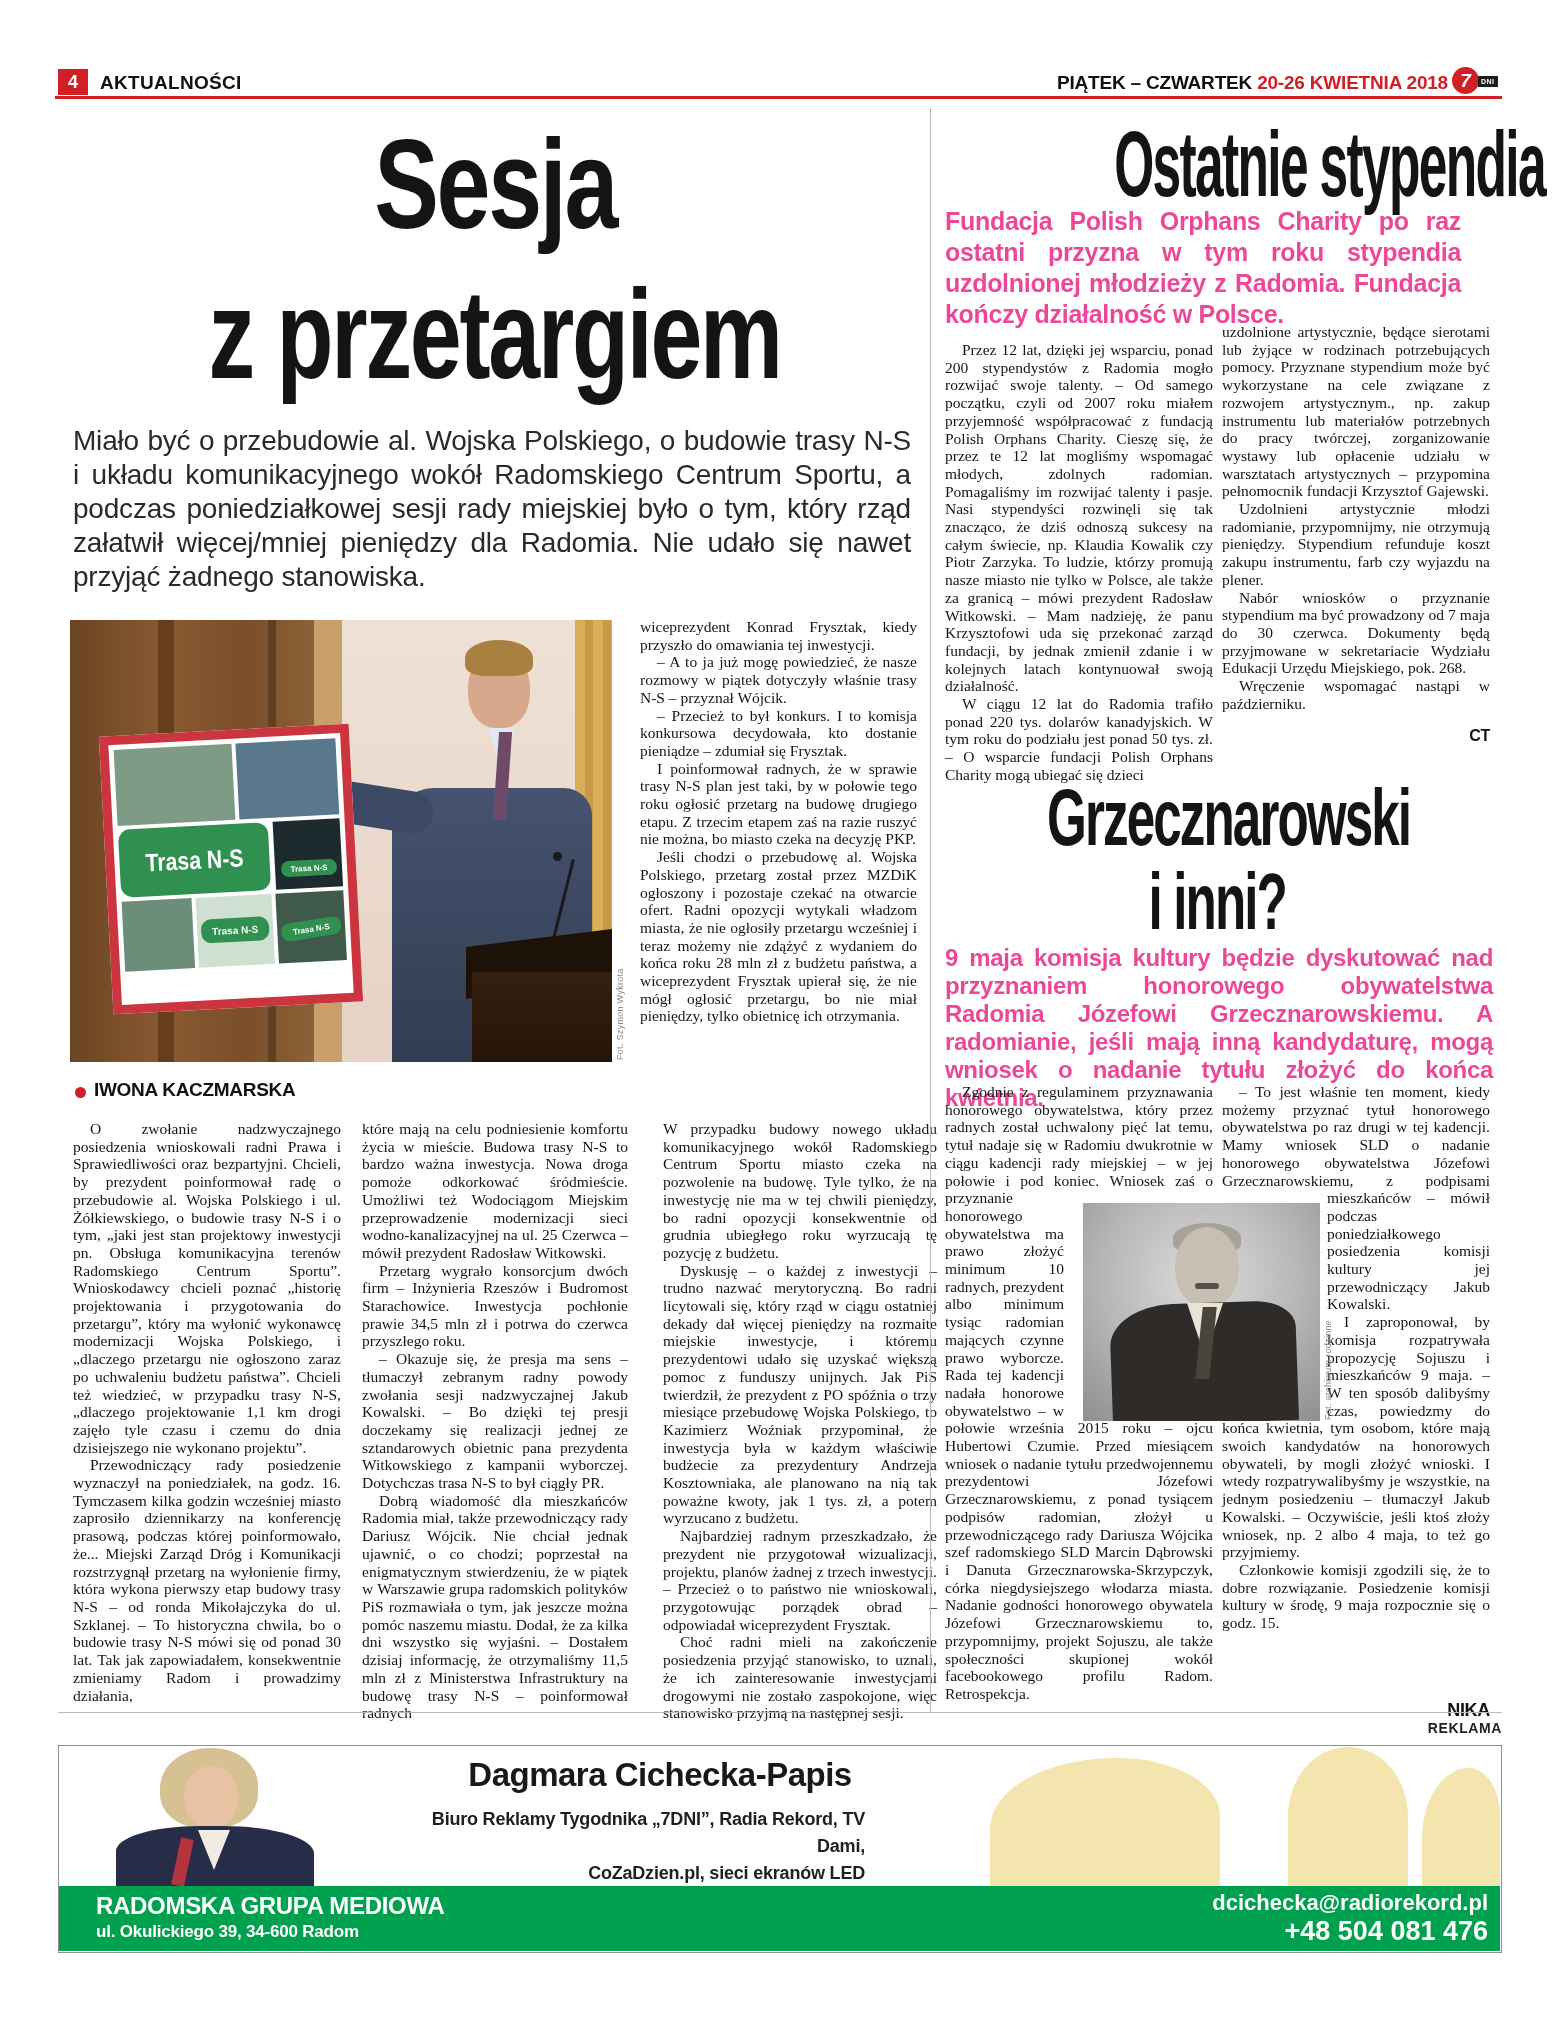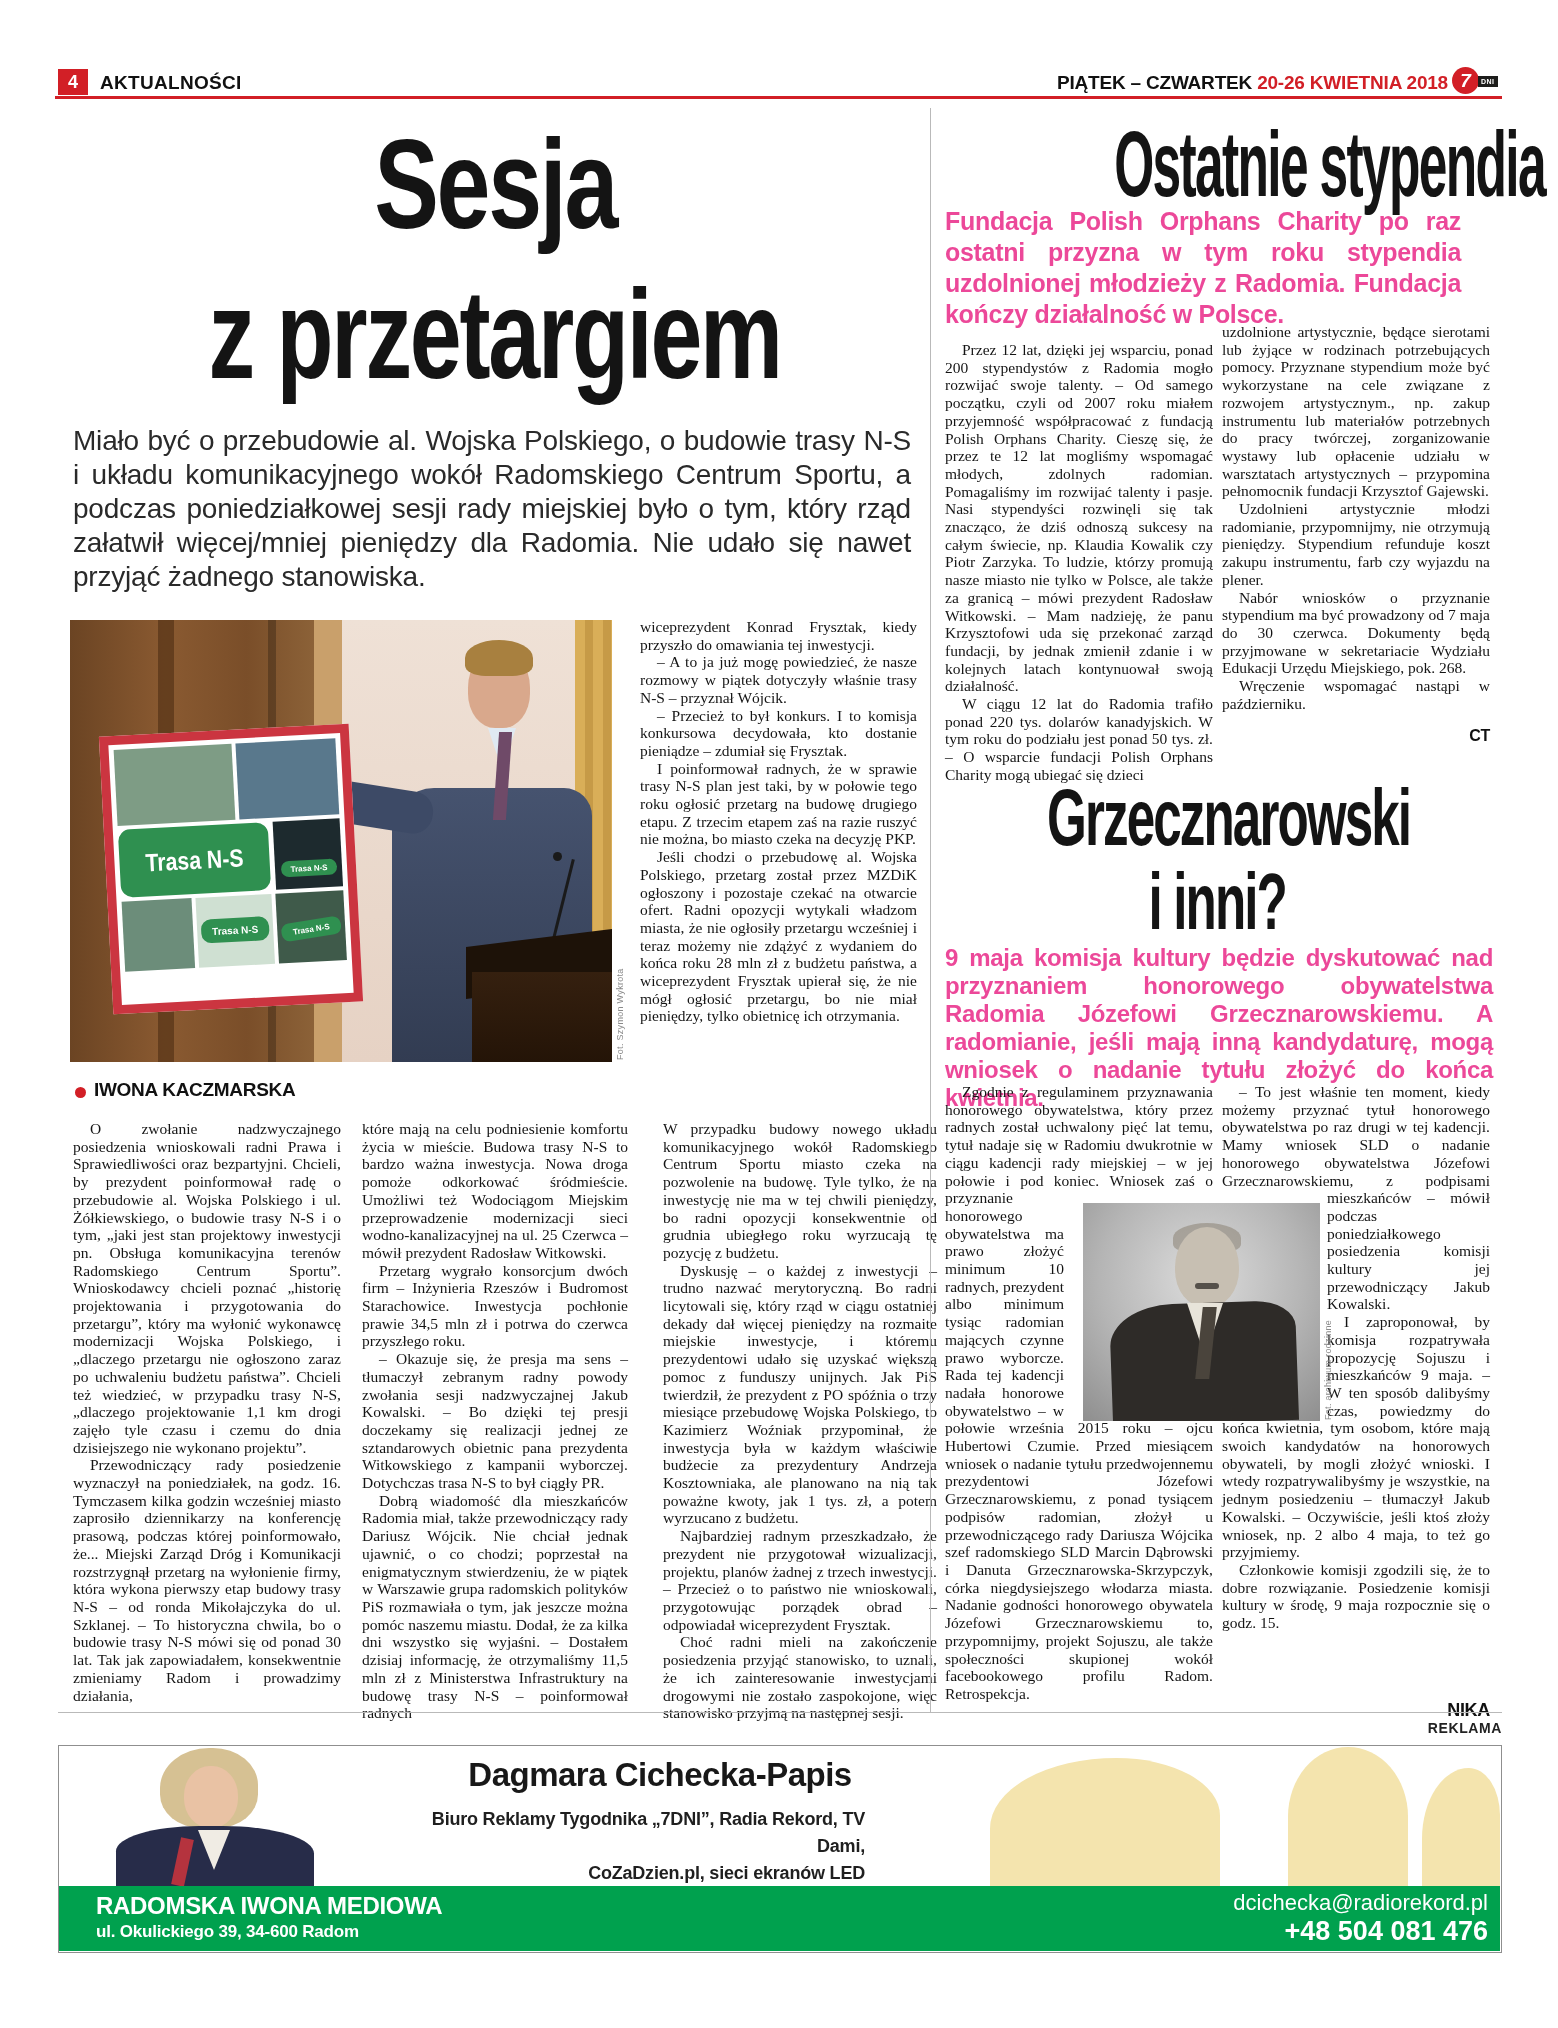--- a/index.html
+++ b/index.html
@@ -40,21 +40,21 @@
   .spacer-l{float:left;width:96px;height:222px;margin:3px 9px 3px 0;}
   .portrait{overflow:hidden;background:radial-gradient(circle at 50% 35%,#dcdcdc 0%,#b5b5b5 55%,#8e8e8e 100%);}
   .sign-text{color:#fff;font-weight:700;white-space:nowrap;display:flex;align-items:center;justify-content:center;height:100%;}
   
   .adbox{border:1px solid #8f8f8f;background:#fff;}
   .ad-name{font-weight:700;font-size:33px;letter-spacing:-.5px;color:#181818;white-space:nowrap;}
   .ad-lines{font-weight:700;font-size:18px;line-height:27px;text-align:right;color:#1f1f1f;letter-spacing:-.2px;}
   .greenbar{background:#00a14e;}
   .f-company{color:#fff;font-weight:700;font-size:24px;letter-spacing:-.3px;white-space:nowrap;}
   .f-addr{color:#fff;font-weight:700;font-size:17px;letter-spacing:-.2px;white-space:nowrap;}
-  .f-mail{color:#fff;font-weight:400;font-size:22px;text-align:left;white-space:nowrap;}
+  .f-mail{color:#fff;font-weight:700;font-size:22px;text-align:left;white-space:nowrap;}
   .f-phone{color:#fff;font-weight:700;font-size:27px;text-align:right;white-space:nowrap;}
   .petal{background:#f4e4ae;}
 </style>
 </head>
 <body>
 
 <div id="page">
 
   <div class="abs pagenum" style="left:58px;top:69px;">4</div>
   <div class="abs section-label" style="left:100px;top:72px;">AKTUALNOŚCI</div>
@@ -198,18 +198,18 @@
     <div class="abs" style="left:66px;top:92px;width:13px;height:48px;background:#b5333e;transform:rotate(12deg);"></div>
   </div>
   <div class="abs ad-name" style="left:300px;top:1756px;width:720px;text-align:center;">Dagmara Cichecka-Papis</div>
   <div class="abs ad-lines" style="left:380px;top:1806px;width:485px;">
     <div>Biuro Reklamy Tygodnika „7DNI”, Radia Rekord, TV Dami,</div>
     <div>CoZaDzien.pl, sieci ekranów LED</div>
     <div>875 tablic w windach i na klatkach</div>
   </div>
 
   <div class="abs greenbar" style="left:59px;top:1886px;width:1441px;height:65px;"></div>
-  <div class="abs f-company" style="left:96px;top:1892px;">RADOMSKA IWONA MEDIOWA</div>
+  <div class="abs f-company" style="left:96px;top:1892px;">RADOMSKA GRUPA MEDIOWA</div>
   <div class="abs f-addr" style="left:96px;top:1922px;">ul. Okulickiego 39, 34-600 Radom</div>
   <div class="abs f-mail" style="right:70px;top:1890px;">dcichecka@radiorekord.pl</div>
   <div class="abs f-phone" style="right:70px;top:1916px;">+48 504 081 476</div>
 
 </div>
 
 </body></html>

